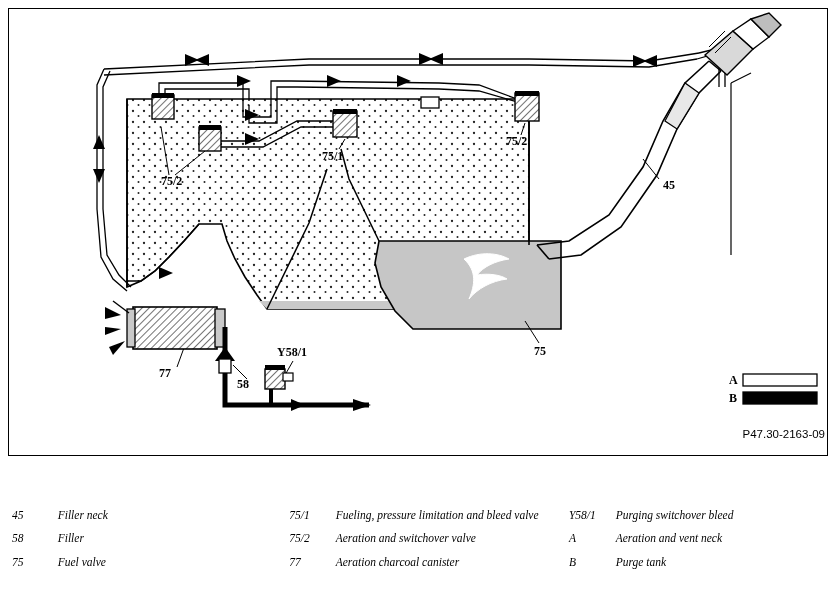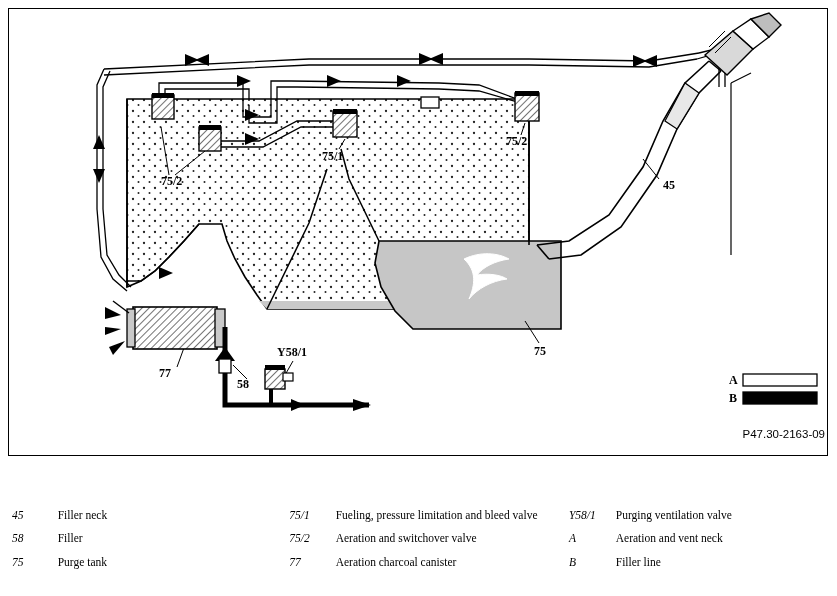--- a/index.html
+++ b/index.html
@@ -64,20 +64,21 @@
     padding: 0 4px 9px 0;
     line-height: 1.25;
   }
   .key-cell {
     font-style: italic;
     width: 44px;
     padding-left: 12px !important;
     white-space: nowrap;
   }
   .desc-cell {
+    font-style: italic;
     width: 230px;
   }
   .key-swatch-label {
     position: absolute;
     font-family: "Liberation Serif", serif;
     font-size: 12px;
     font-weight: bold;
   }
 </style>
 </head>
@@ -266,33 +267,33 @@
 
 <div id="legend-table">
   <table>
     <tbody>
       <tr>
         <td class="key-cell">45</td>
         <td class="desc-cell">Filler neck</td>
         <td class="key-cell">75/1</td>
         <td class="desc-cell">Fueling, pressure limitation and bleed valve</td>
         <td class="key-cell">Y58/1</td>
-        <td class="desc-cell">Purging ventilation valve</td>
+        <td class="desc-cell">Purging switchover bleed</td>
       </tr>
       <tr>
         <td class="key-cell">58</td>
         <td class="desc-cell">Filler</td>
         <td class="key-cell">75/2</td>
         <td class="desc-cell">Aeration and switchover valve</td>
         <td class="key-cell">A</td>
         <td class="desc-cell">Aeration and vent neck</td>
       </tr>
       <tr>
         <td class="key-cell">75</td>
-        <td class="desc-cell">Purge tank</td>
+        <td class="desc-cell">Fuel valve</td>
         <td class="key-cell">77</td>
         <td class="desc-cell">Aeration charcoal canister</td>
         <td class="key-cell">B</td>
-        <td class="desc-cell">Filler line</td>
+        <td class="desc-cell">Purge tank</td>
       </tr>
     </tbody>
   </table>
 </div>
 
 </body></html>

